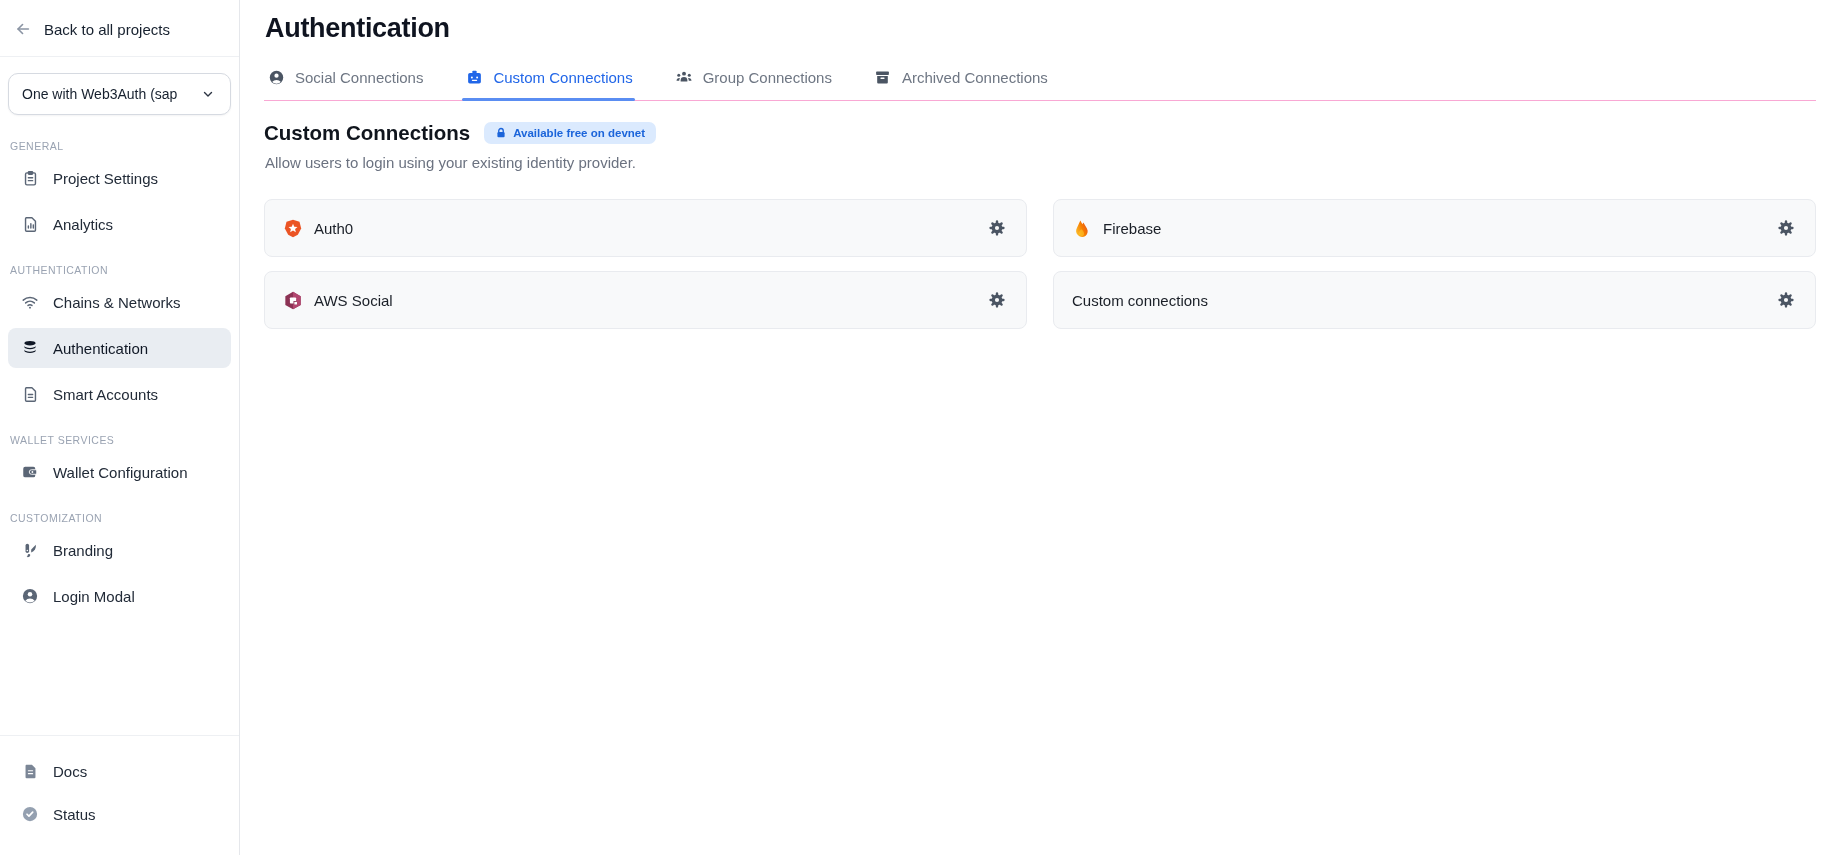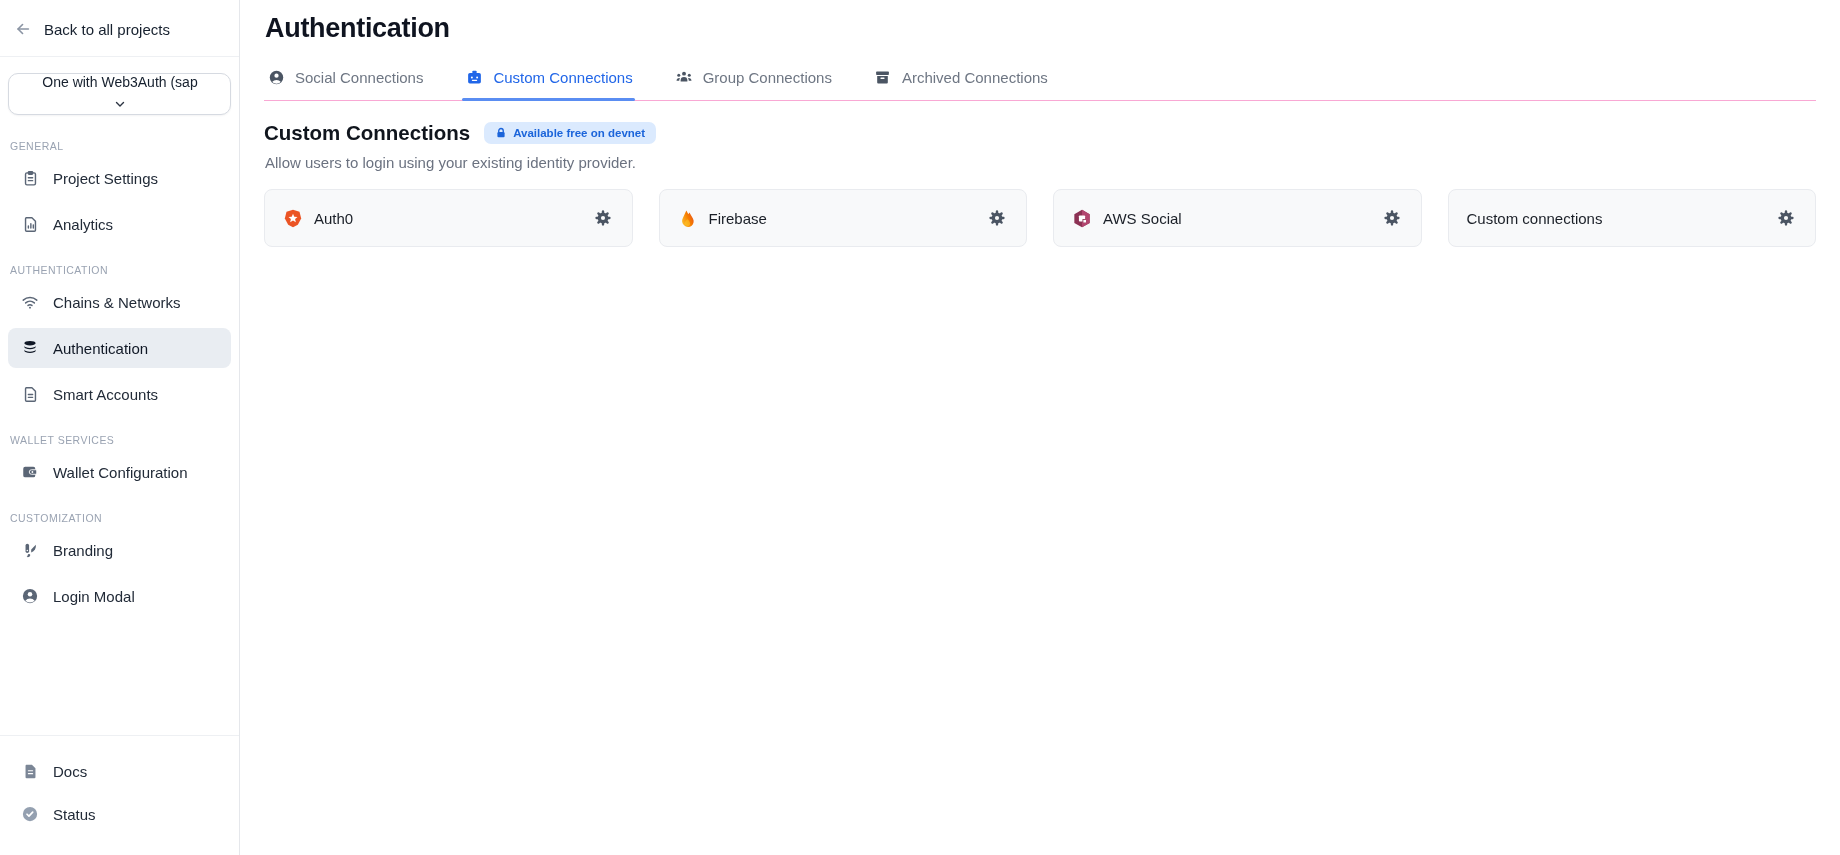--- a/index.html
+++ b/index.html
@@ -25,21 +25,20 @@
     border-bottom:1px solid #eef0f3;
     cursor:pointer;
   }
   .project-select {
     margin:16px 8px 8px 8px; height:42px;
     border:1px solid #d6dae1; border-radius:10px;
     background:#fff; box-shadow:0 1px 2px rgba(16,24,40,.05);
     display:flex; align-items:center; justify-content:space-between;
     padding:0 12px 0 13px; font-size:14px; color:#16202e;
     cursor:pointer;
-    flex-direction:column;
   }
   .project-select .val {
     white-space:nowrap; overflow:hidden; max-width:172px;
   }
   .section-label {
     margin:17px 10px 3px 10px;
     font-size:10.5px; font-weight:400; letter-spacing:.045em;
     color:#9aa3b2; text-transform:uppercase;
   }
   .nav-item {
@@ -84,22 +83,22 @@
   h2.section-title { margin:0; font-size:20.5px; font-weight:700; color:#10151d; }
   .badge {
     display:flex; align-items:flex-start; gap:6px;
     background:#dbeafe; color:#1b64da;
     font-size:11.5px; font-weight:700;
     padding:5px 11px; border-radius:7px;
   }
   .subtitle { margin:9px 0 0 1px; font-size:15px; color:#6b7280; }
 
   .cards {
-    margin-top:18px;
-    display:grid; grid-template-columns:1fr 1fr 1fr 1fr;
+    margin-top:28px;
+    display:grid; grid-template-columns:1fr 1fr;
     column-gap:26px; row-gap:14px;
   }
   .card {
     height:58px; background:#f8f9fa;
     border:1px solid #e9ebef; border-radius:8px;
     display:flex; align-items:center;
     padding:0 16px 0 18px;
   }
   .card .left { display:flex; align-items:center; gap:11px; flex:1; min-width:0; }
   .card .label { font-size:15px; color:#1a1f27; }

